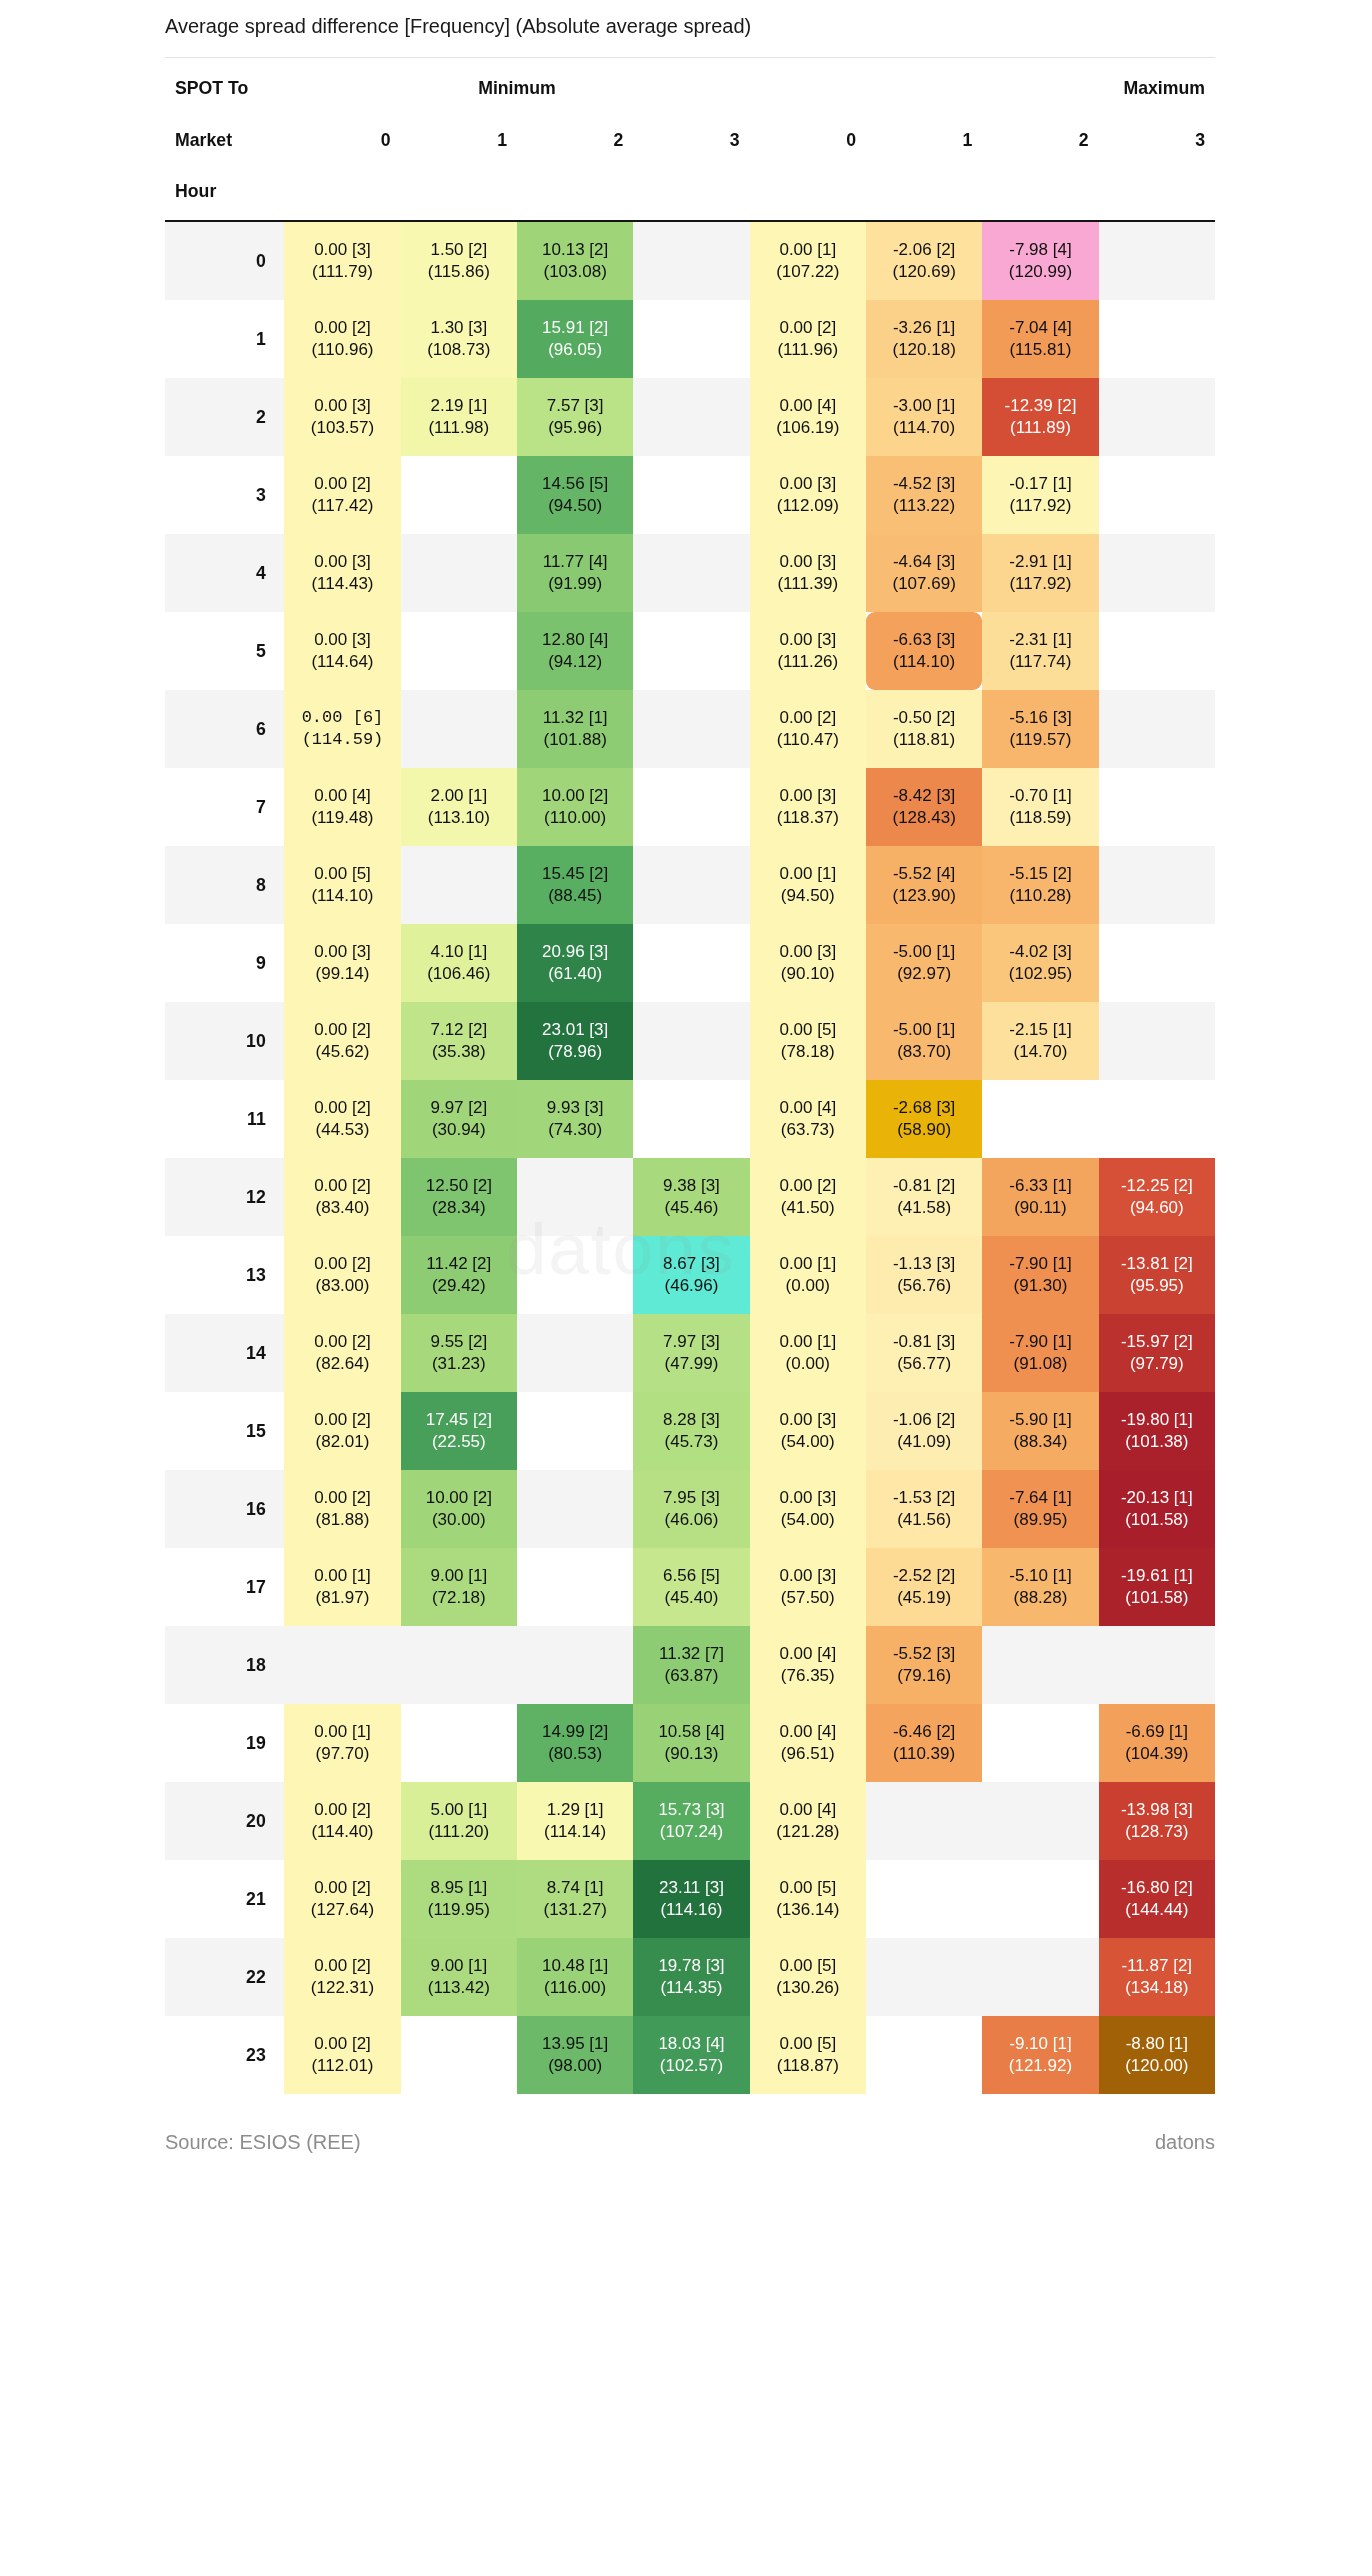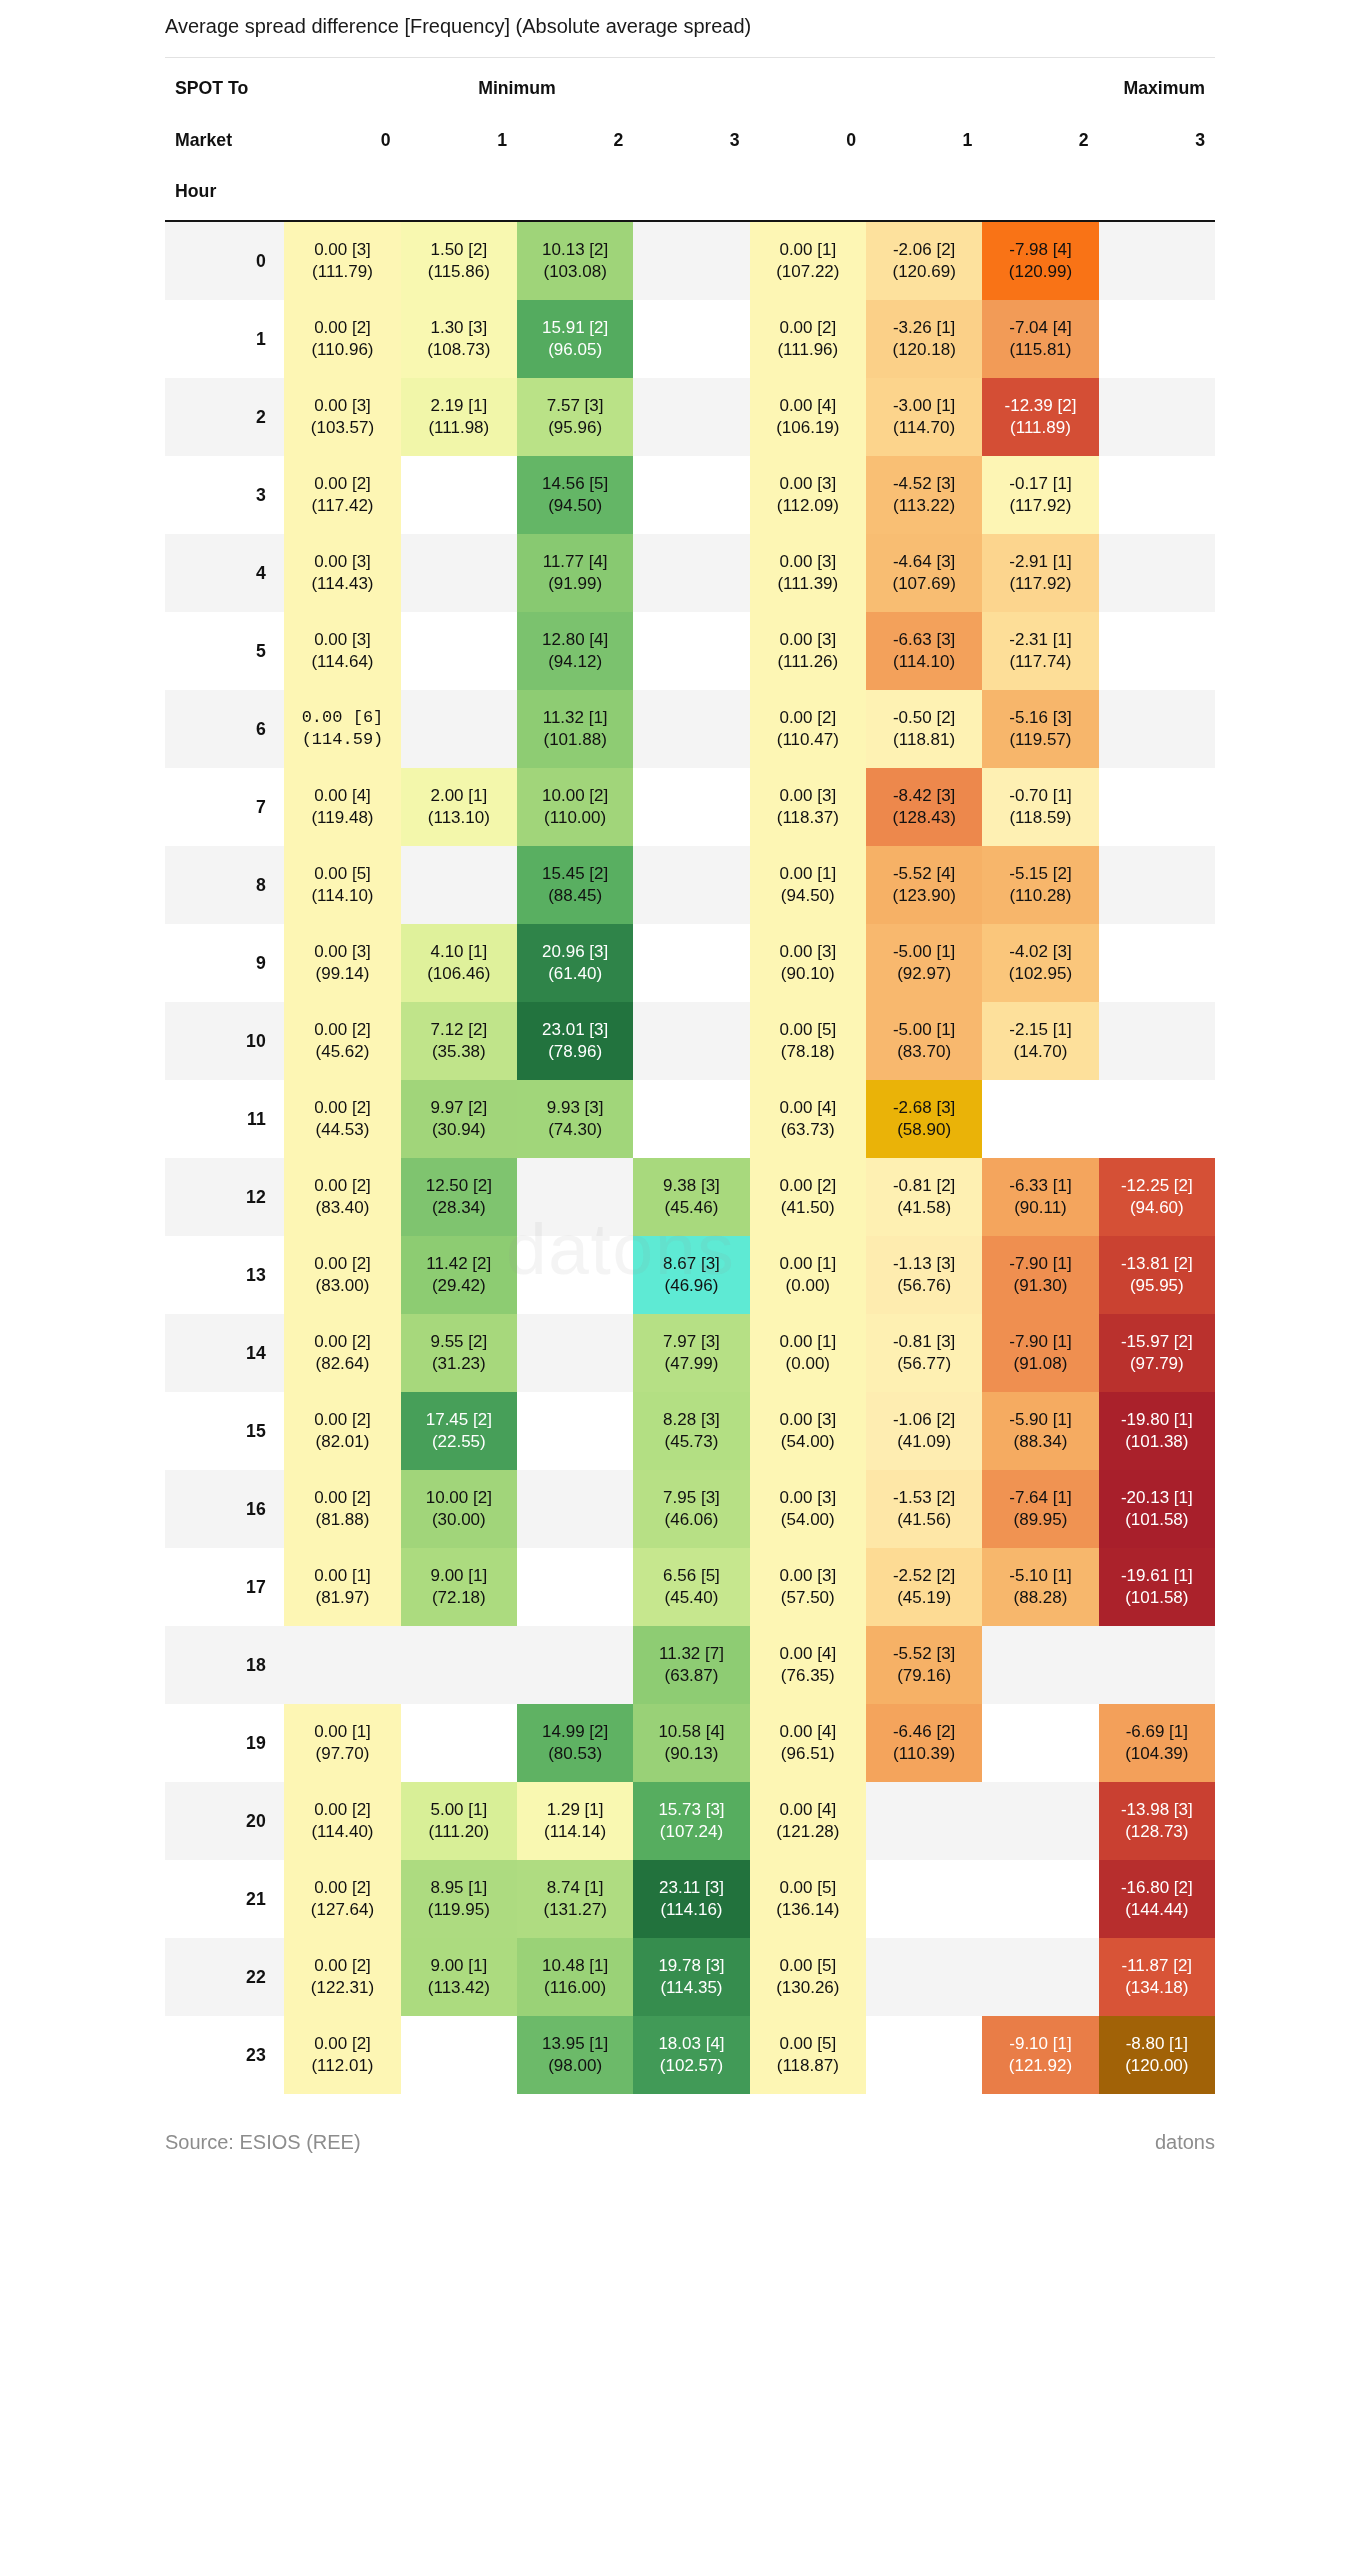--- a/index.html
+++ b/index.html
@@ -198,21 +198,21 @@
             </td>
             <td></td>
             <td class="filled" style="background: rgb(253, 246, 180);">
               <span class="cv">0.00 [1]</span>
               <span class="cb">(107.22)</span>
             </td>
             <td class="filled" style="background: rgb(253, 225, 157);">
               <span class="cv">-2.06 [2]</span>
               <span class="cb">(120.69)</span>
             </td>
-            <td class="filled" style="background: #f97316;">
+            <td class="filled" style="background: #f9a8d4;">
               <span class="cv">-7.98 [4]</span>
               <span class="cb">(120.99)</span>
             </td>
             <td></td>
           </tr>
           <tr class="even">
             <td class="hour">1</td>
             <td class="filled" style="background: rgb(253, 246, 180);">
               <span class="cv">0.00 [2]</span>
               <span class="cb">(110.96)</span>
@@ -330,21 +330,21 @@
             <td></td>
             <td class="filled" style="background: rgb(123, 194, 110);">
               <span class="cv">12.80 [4]</span>
               <span class="cb">(94.12)</span>
             </td>
             <td></td>
             <td class="filled" style="background: rgb(253, 246, 180);">
               <span class="cv">0.00 [3]</span>
               <span class="cb">(111.26)</span>
             </td>
-            <td class="filled" style="background: rgb(243, 161, 91);">
+            <td class="filled" style="background: rgb(243, 161, 91); border-radius: 9px;">
               <span class="cv">-6.63 [3]</span>
               <span class="cb">(114.10)</span>
             </td>
             <td class="filled" style="background: rgb(253, 222, 152);">
               <span class="cv">-2.31 [1]</span>
               <span class="cb">(117.74)</span>
             </td>
             <td></td>
           </tr>
           <tr class="odd">

